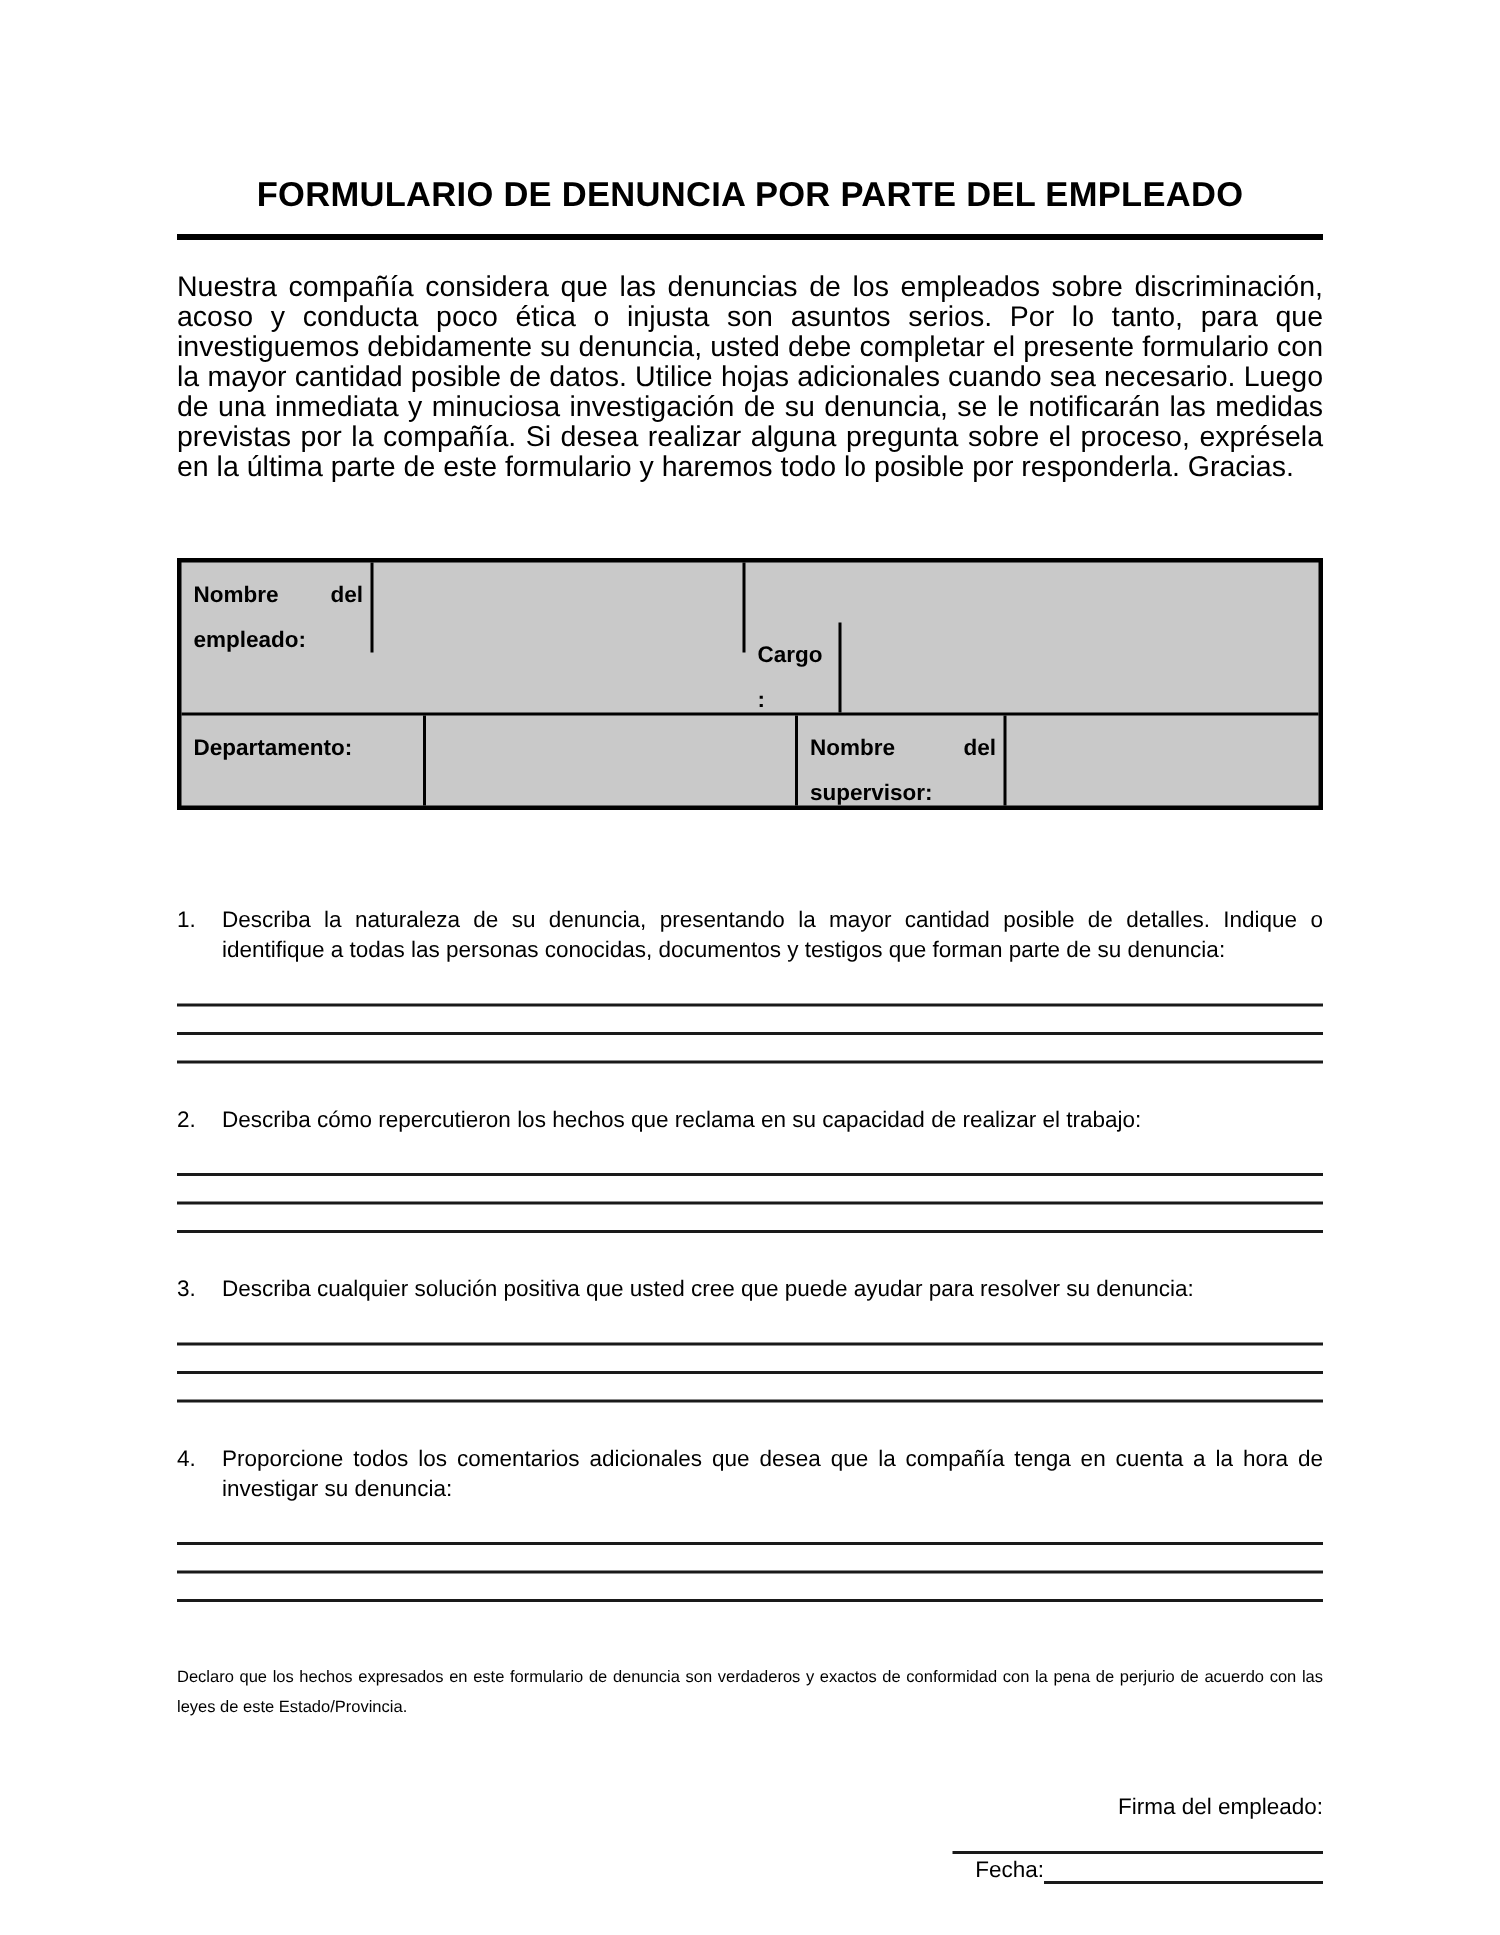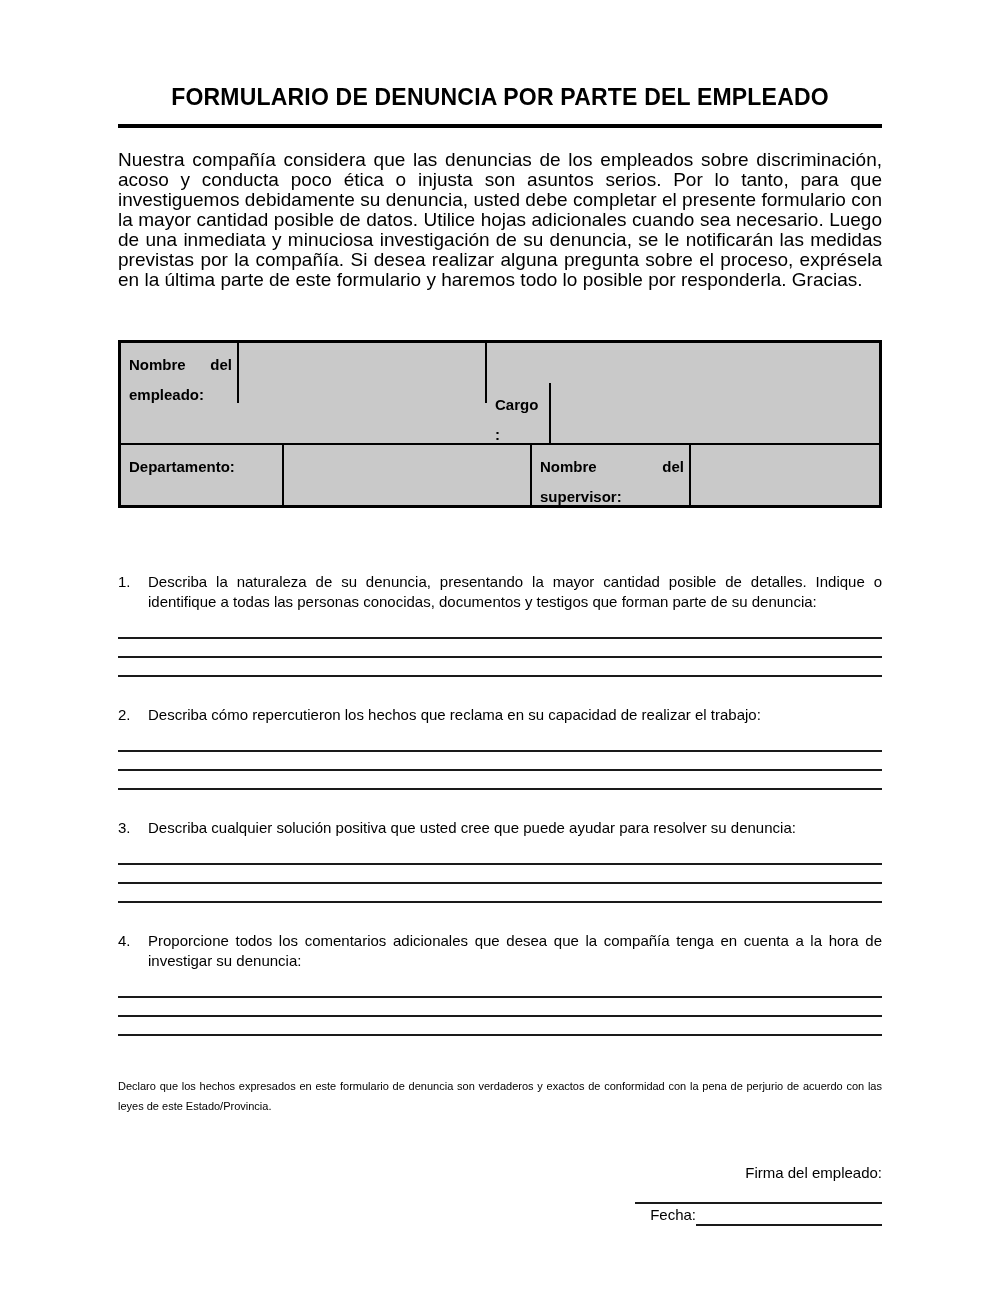--- a/index.html
+++ b/index.html
@@ -7,21 +7,21 @@
   body {
     width: 1000px; height: 1290px;
     font-family: "Liberation Sans", sans-serif;
     color: #000000;
     -webkit-font-smoothing: antialiased;
   }
   .page {
     position: relative;
     width: 1000px; height: 1290px;
     background: #ffffff;
-    padding: 84px 118px 0 118px;
+    padding: 116px 118px 0 118px;
     overflow: hidden;
   }
   .form-title {
     font-size: 23px;
     font-weight: bold;
     text-align: center;
     letter-spacing: 0.2px;
     white-space: nowrap;
   }
   .title-rule {
@@ -46,27 +46,27 @@
   .it-cell {
     height: 60px;
     padding: 7px 5px 0 8px;
     font-size: 15px;
     font-weight: bold;
     line-height: 30px;
     text-align: justify;
     overflow: hidden;
   }
   .it-cell.bordered { border-right: 2px solid #000000; }
-  .r1c1 { width: 118px; }
+  .r1c1 { width: 128px; }
   .r1c2 { width: 248px; }
   .r1c3 { width: 64px; margin-top: 40px;  }
   .r1c4 { flex: 1; }
   .r2c1 { width: 163px; }
   .r2c2 { width: 248px; }
-  .r2c3 { width: 159px; }
+  .r2c3 { width: 139px; }
   .r2c4 { flex: 1; }
   
   .questions { margin-top: 64px; }
   .question { margin-bottom: 28px; }
   .q-text { display: flex; font-size: 15px; line-height: 20px; }
   .q-num  { width: 30px; flex: none; }
   .q-body { flex: 1; text-align: justify; }
   .answer-lines { margin-top: 8px; }
   .answer-line { height: 19px; border-bottom: 2px solid #1a1a1a; }
   
@@ -84,21 +84,21 @@
     line-height: 22px;
     flex-direction: column;
   }
   .sig-line {
     display: inline-block;
     border-bottom: 2px solid #1a1a1a;
     height: 20px;
   }
   .sig-line.firma { width: 247px; margin-left: 8px; }
   .sig-line.fecha { width: 186px; }
-  .fecha-group { margin-left: 92px; display: flex; align-items: flex-end; }
+  .fecha-group { margin-left: 92px; display: flex; }
 </style>
 </head>
 <body>
 
 <div class="page">
 
   <div class="form-title">FORMULARIO DE DENUNCIA POR PARTE DEL EMPLEADO</div>
   <div class="title-rule"></div>
 
   <div class="intro">Nuestra compañía considera que las denuncias de los empleados sobre discriminación, acoso y conducta poco ética o injusta son asuntos serios. Por lo tanto, para que investiguemos debidamente su denuncia, usted debe completar el presente formulario con la mayor cantidad posible de datos. Utilice hojas adicionales cuando sea necesario. Luego de una inmediata y minuciosa investigación de su denuncia, se le notificarán las medidas previstas por la compañía. Si desea realizar alguna pregunta sobre el proceso, exprésela en la última parte de este formulario y haremos todo lo posible por responderla. Gracias.</div>

